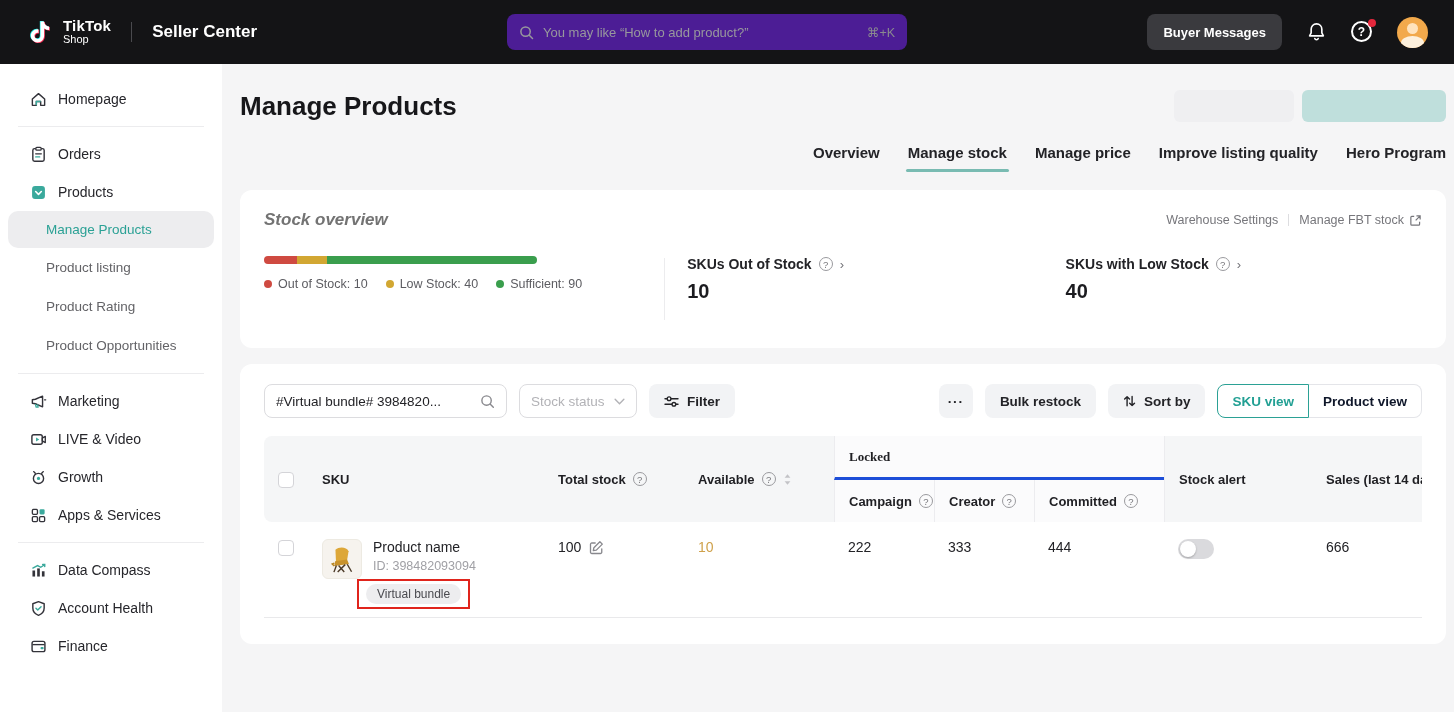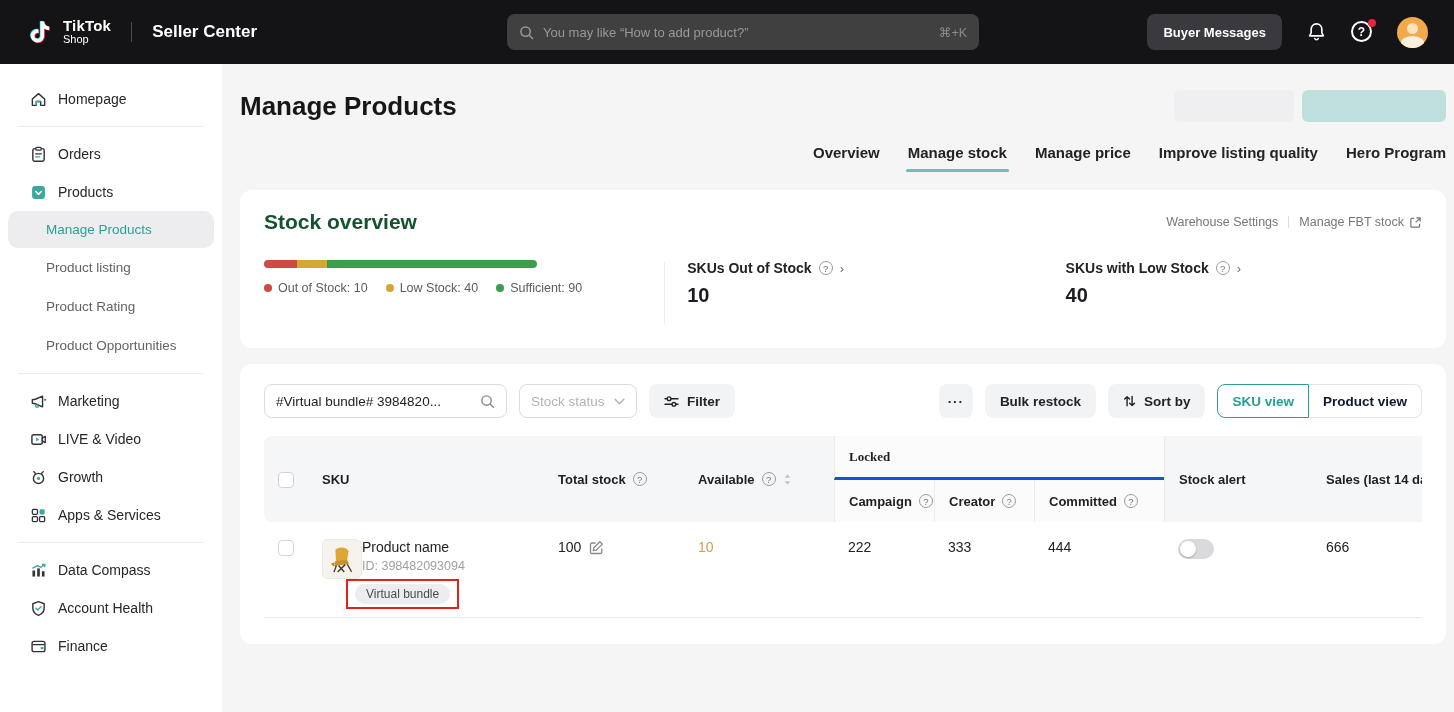--- a/index.html
+++ b/index.html
@@ -7,21 +7,21 @@
   body { font-family:"Liberation Sans","DejaVu Sans",sans-serif; background:#f5f5f6; color:#232327; }
 
   
   .topbar { height:64px; background:#141416; display:flex; align-items:center; padding:0 26px; }
   .logo { display:flex; align-items:center; gap:9px; }
   .logo-text { line-height:1.08; }
   .logo-t1 { font-size:15px; font-weight:700; color:#fff; letter-spacing:.2px; }
   .logo-t2 { font-size:11px; color:#fff; }
   .tb-sep { width:1px; height:20px; background:#4a4a4e; margin:0 20px; }
   .app-name { font-size:17px; font-weight:600; color:#fff; }
-  .tb-search { margin-left:250px; width:472px; height:36px; background:#404040; border-radius:8px;
+  .tb-search { margin-left:250px; width:400px; height:36px; background:#4c1d95; border-radius:8px;
                display:flex; align-items:center; padding:0 12px; gap:9px; }
   .tb-search input { flex:1; background:transparent; border:none; outline:none; font-size:13px;
                      color:#d8d8dc; font-family:inherit; }
   .tb-search input::placeholder { color:#98989d; }
   .tb-shortcut { font-size:12.5px; color:#8a8a8f; }
   .tb-right { margin-left:auto; display:flex; align-items:center; gap:24px; }
   .btn-buyer { height:36px; padding:0 16px; background:#3a3a3e; color:#fff; font-size:13px;
                font-weight:600; border:none; border-radius:8px; font-family:inherit; cursor:pointer; }
   .help-wrap { position:relative; width:22px; height:22px; }
   .help-circle { width:21px; height:21px; border:2px solid #fff; border-radius:50%; color:#fff;
@@ -52,21 +52,21 @@
   .ph-a { width:120px; height:32px; background:#efeff1; border-radius:6px; }
   .ph-b { width:144px; height:32px; background:#bfdfdc; border-radius:6px; }
   .tabs { display:flex; gap:28px; margin-top:22px;justify-content:flex-end; }
   .tab { font-size:15px; font-weight:600; color:#232327; padding-bottom:11px; position:relative; cursor:pointer; }
   .tab.active::after { content:""; position:absolute; left:-2px; right:-2px; bottom:0; height:3px;
                        border-radius:2px; background:#79bbb2; }
 
   .card { background:#fff; border-radius:12px; }
   .card1 { margin-top:18px; padding:20px 24px; height:158px; }
   .card1-head { display:flex; align-items:center; }
-  .card-title { font-size:21px; font-weight:700; color:#14532d; }
+  .card-title { font-size:17px; font-weight:700; color:#737373;font-style:italic; }
   .so-links { margin-left:auto; display:flex; align-items:center; gap:10px; font-size:12.5px; color:#76767b; }
   .so-links .lnk { cursor:pointer; display:flex; align-items:center; gap:5px; }
   .links-sep { width:1px; height:12px; background:#dddde0; }
   .so-body { display:flex; margin-top:26px; align-items:flex-start; }
   .so-left { width:402px; }
   .so-bar { width:273px; height:8px; border-radius:5px; overflow:hidden; display:flex; }
   .legend { display:flex; gap:18px; margin-top:13px; align-items:center; font-size:12.5px; color:#5c5c61; }
   .legend-item { display:flex; align-items:center; gap:6px; }
   .dot { width:8px; height:8px; border-radius:50%; }
   .so-vdiv { width:1px; height:62px; background:#ececee; margin-top:2px; }
@@ -106,21 +106,21 @@
   thead tr:first-child { height:44px; }
   thead tr:last-child  { height:42px; }
   .th-group { background:#fbfbfc; border-left:1px solid #ececef; border-bottom:3px solid #1d4ed8;font-family:Liberation Serif, serif; }
   .th-sub   { background:#fbfbfc; border-left:1px solid #ececef; }
   .th-bl    { border-left:1px solid #ececef; }
   .hdr-flex { display:flex; align-items:center; gap:7px; }
   td { padding:17px 14px 0; vertical-align:top; font-size:14px; color:#232327; border-bottom:1px solid #e9e9eb; }
   tbody tr { height:96px; }
   .cb { width:16px; height:16px; border:1.5px solid #d4d4d8; border-radius:4px; background:#fff;
         margin-top:1px; cursor:pointer; }
-  .prod { display:flex; }
+  .prod { display:flex; gap:11px; }
   .thumb { width:40px; height:40px; border-radius:6px; background:#f6f3ee; border:1px solid #edeae2;
            display:flex; align-items:center; justify-content:center; flex-shrink:0; }
   .p-name { font-size:14px; color:#232327; }
   .p-id { font-size:12.5px; color:#a0a0a5; margin-top:4px; }
   .tag-annot { display:inline-block; border:2px solid #e0241c; padding:3px 7px; margin-top:6px; margin-left:-16px; }
   .tag { display:inline-block; background:#ededef; border-radius:999px; padding:3px 11px; font-size:12px; color:#4a4a4f; }
   .cell-flex { display:flex; align-items:center; gap:8px; }
   .avail { color:#cfa14b; }
   .tog { width:36px; height:20px; border-radius:999px; background:#dadadd; position:relative; cursor:pointer; }
   .tog .knob { position:absolute; top:2px; left:2px; width:16px; height:16px; background:#fff;

